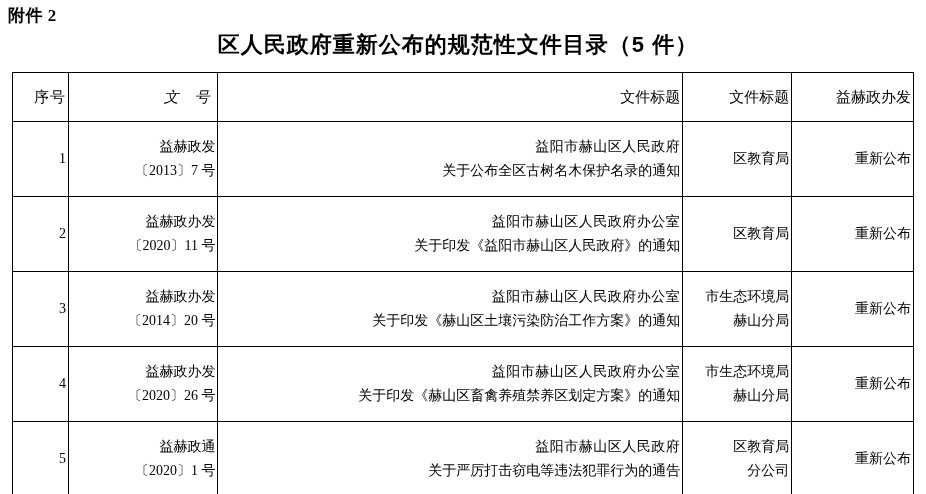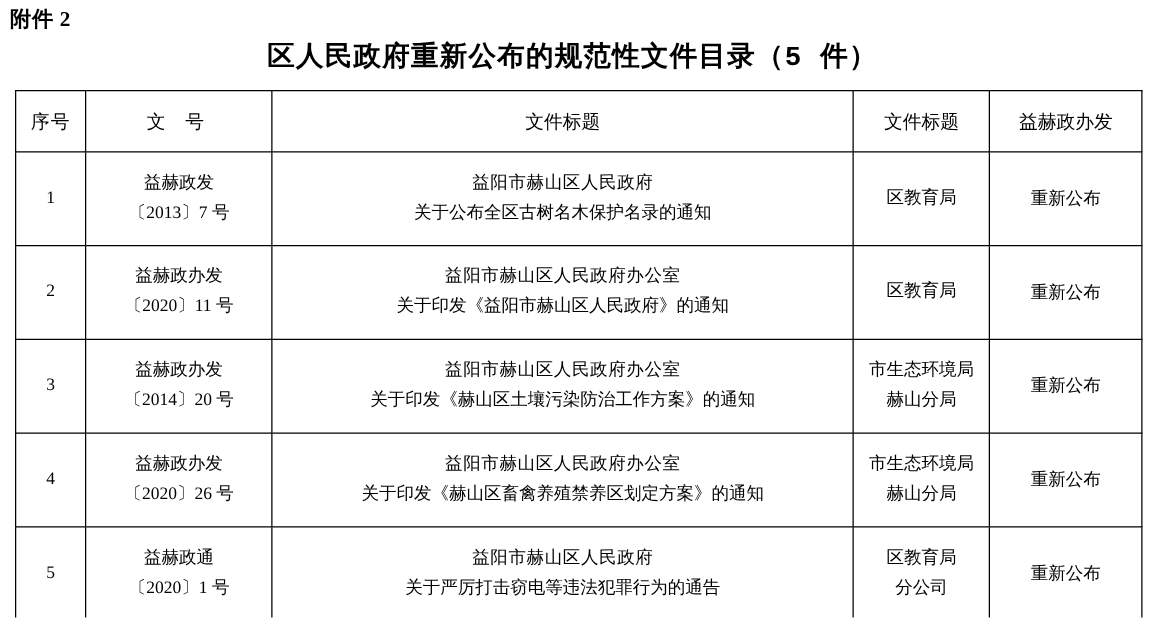--- a/index.html
+++ b/index.html
@@ -30,47 +30,47 @@
     letter-spacing: 0.5px;
   }
   .doc-title {
     position: absolute;
     left: 0;
     right: 0;
     top: 30px;
     text-align: center;
     font-size: 22px;
     font-weight: bold;
-    font-family: Liberation Mono, monospace;
+    font-family: Liberation Sans, sans-serif;
     letter-spacing: 1px;
   }
   table.catalog {
     position: absolute;
     left: 12px;
     top: 72px;
     width: 902px;
     border-collapse: collapse;
     table-layout: fixed;
   }
   table.catalog th,
   table.catalog td {
     border: 1px solid #000000;
-    text-align: center;
+    text-align: right;
     vertical-align: middle;
     font-family: "Liberation Serif", "DejaVu Serif", serif;
     font-size: 14px;
     padding: 2px 2px;
   }
   table.catalog th {
     height: 44px;
     font-weight: normal;
     font-size: 15px;
   }
   table.catalog th.col-seq { letter-spacing: 1px; }
-  table.catalog th.col-docnum { letter-spacing: 6px; }
+  table.catalog th.col-docnum { letter-spacing: 6px; font-style: italic; }
   table.catalog tbody td {
     height: 70px;
   }
   .col-seq   { width: 48px; }
   .col-docnum{ width: 136px; }
   .col-title { width: 434px; }
   .col-unit  { width: 98px; }
   .col-result{ width: 110px; }
   .cell-line {
     display: block;

